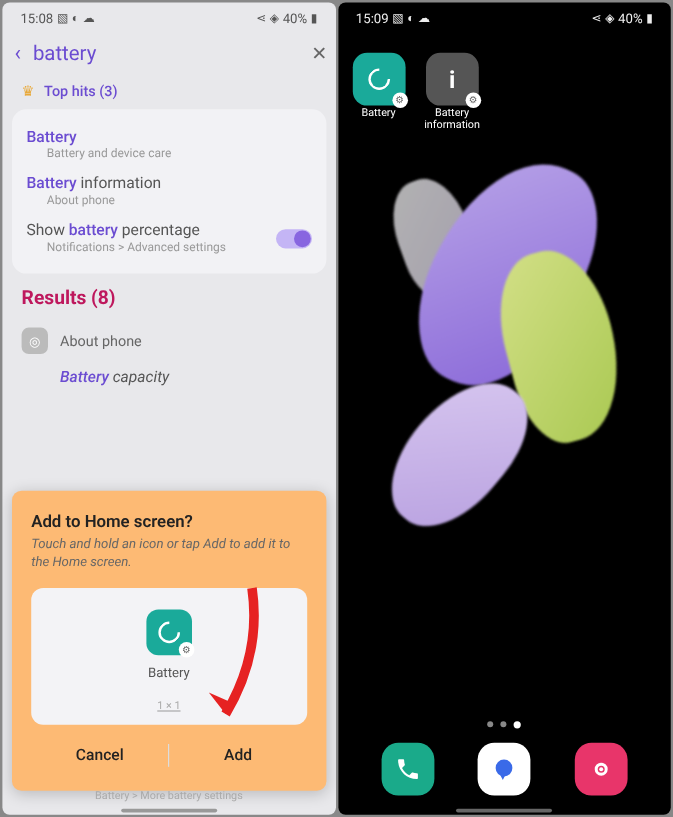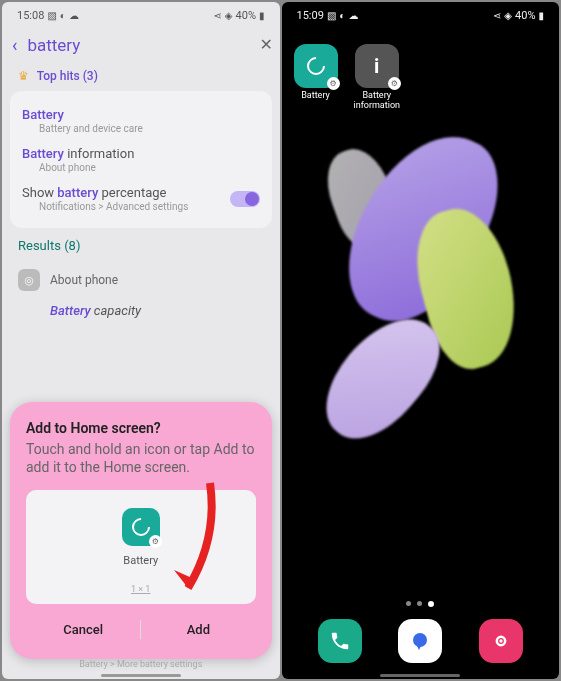--- a/index.html
+++ b/index.html
@@ -18,29 +18,29 @@
 .section-head { display: flex; align-items: center; gap: 8px; padding: 8px 16px; font-size: 12px; color: #6b4cd1; font-weight: 500; }
 .crown { color: #e8a838; font-size: 12px; }
 .card { background: #f2f2f5; margin: 0 8px; border-radius: 12px; padding: 10px 8px; }
 .item { padding: 6px 4px; }
 .item-title { font-size: 13px; color: #555; }
 .item-sub { font-size: 10px; color: #999; margin-top: 1px; padding-left: 17px; }
 .hl { color: #6b4cd1; font-weight: 500; }
 .switch-row { display: flex; align-items: center; justify-content: space-between; }
 .switch { width: 30px; height: 16px; background: #c4b5f5; border-radius: 8px; position: relative; }
 .switch::after { content: ''; position: absolute; right: 1px; top: 1px; width: 14px; height: 14px; background: #8866e0; border-radius: 50%; }
-.results-head { padding: 10px 16px; font-size: 13px; color: #0f766e; font-weight: 400; }
+.results-head { padding: 10px 16px; font-size: 16px; color: #be185d; font-weight: 700; }
 .result-row { display: flex; align-items: center; gap: 10px; padding: 6px 16px; }
 .res-icon { width: 22px; height: 22px; background: #bbb; border-radius: 6px; display: flex; align-items: center; justify-content: center; color: #fff; font-size: 11px; }
 .res-label { font-size: 12px; color: #666; }
 .sub-item { padding: 6px 20px 6px 48px; }
 .sub-title { font-size: 13px; color: #555; font-style: italic; }
-.modal { position: absolute; left: 8px; right: 8px; bottom: 20px; background: #f9a8d4; border-radius: 22px; padding: 18px 16px 14px; box-shadow: 0 2px 12px rgba(0,0,0,.2); }
+.modal { position: absolute; left: 8px; right: 8px; bottom: 20px; background: #fdba74; border-radius: 8px; padding: 18px 16px 14px; box-shadow: 0 2px 12px rgba(0,0,0,.2); }
 .modal-title { font-size: 14px; font-weight: 600; color: #222; }
-.modal-text { font-size: 14px; color: #666; margin-top: 4px; line-height: 1.3; }
+.modal-text { font-size: 11px; color: #666; margin-top: 4px; line-height: 1.3; font-style: italic; }
 .preview { background: #f3f3f6; border-radius: 10px; margin-top: 14px; padding: 18px 0 10px; display: flex; flex-direction: column; align-items: center; }
 .app-icon { width: 38px; height: 38px; background: #1aaa9a; border-radius: 10px; display: flex; align-items: center; justify-content: center; position: relative; }
 .app-icon-lg { width: 44px; height: 44px; border-radius: 12px; }
 .gear-badge { position: absolute; bottom: -2px; right: -2px; width: 13px; height: 13px; background: #fff; border-radius: 50%; display: flex; align-items: center; justify-content: center; font-size: 8px; color: #666; }
 .preview-name { font-size: 11px; color: #555; margin-top: 8px; }
 .preview-size { font-size: 9px; color: #aaa; margin-top: 17px; text-decoration: underline; }
 .modal-btns { display: flex; margin-top: 10px; }
 .modal-btn { flex: 1; text-align: center; padding: 8px 0; font-size: 13px; font-weight: 500; color: #222; }
 .modal-divider { width: 1px; background: #ddd; margin: 6px 0; }
 .faded { position: absolute; bottom: 10px; left: 0; right: 0; text-align: center; font-size: 9px; color: #aaa; }

